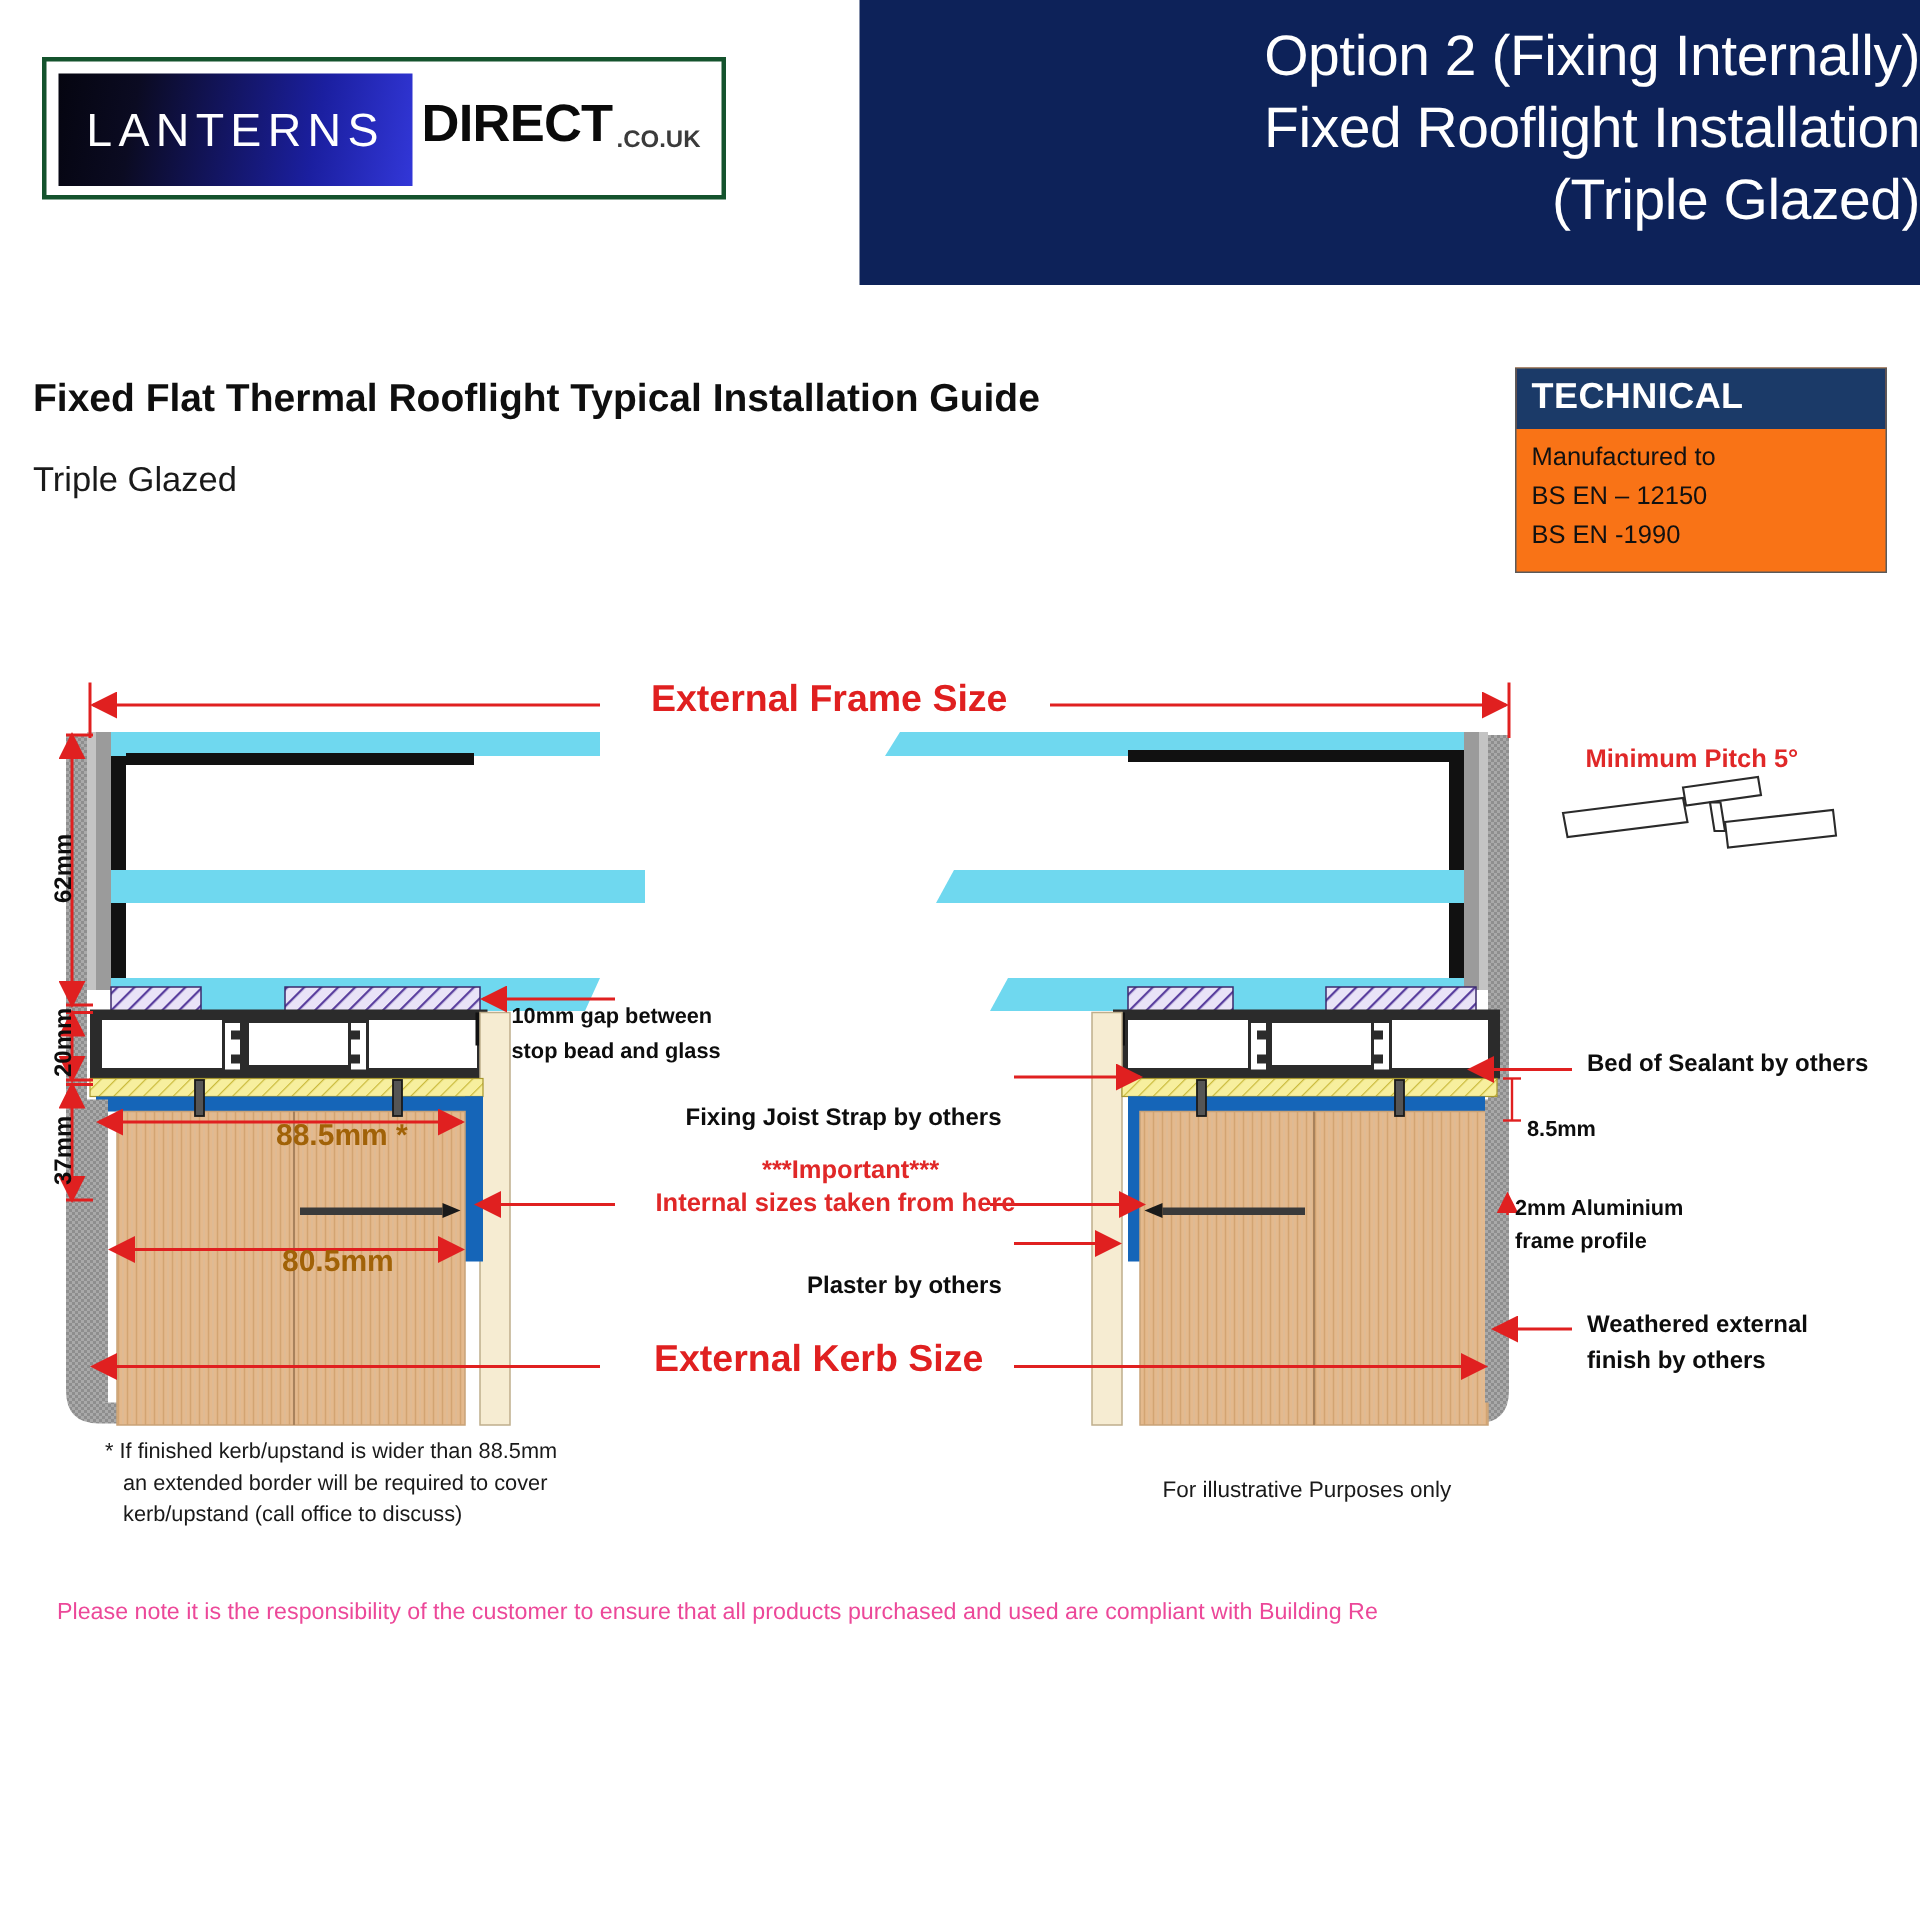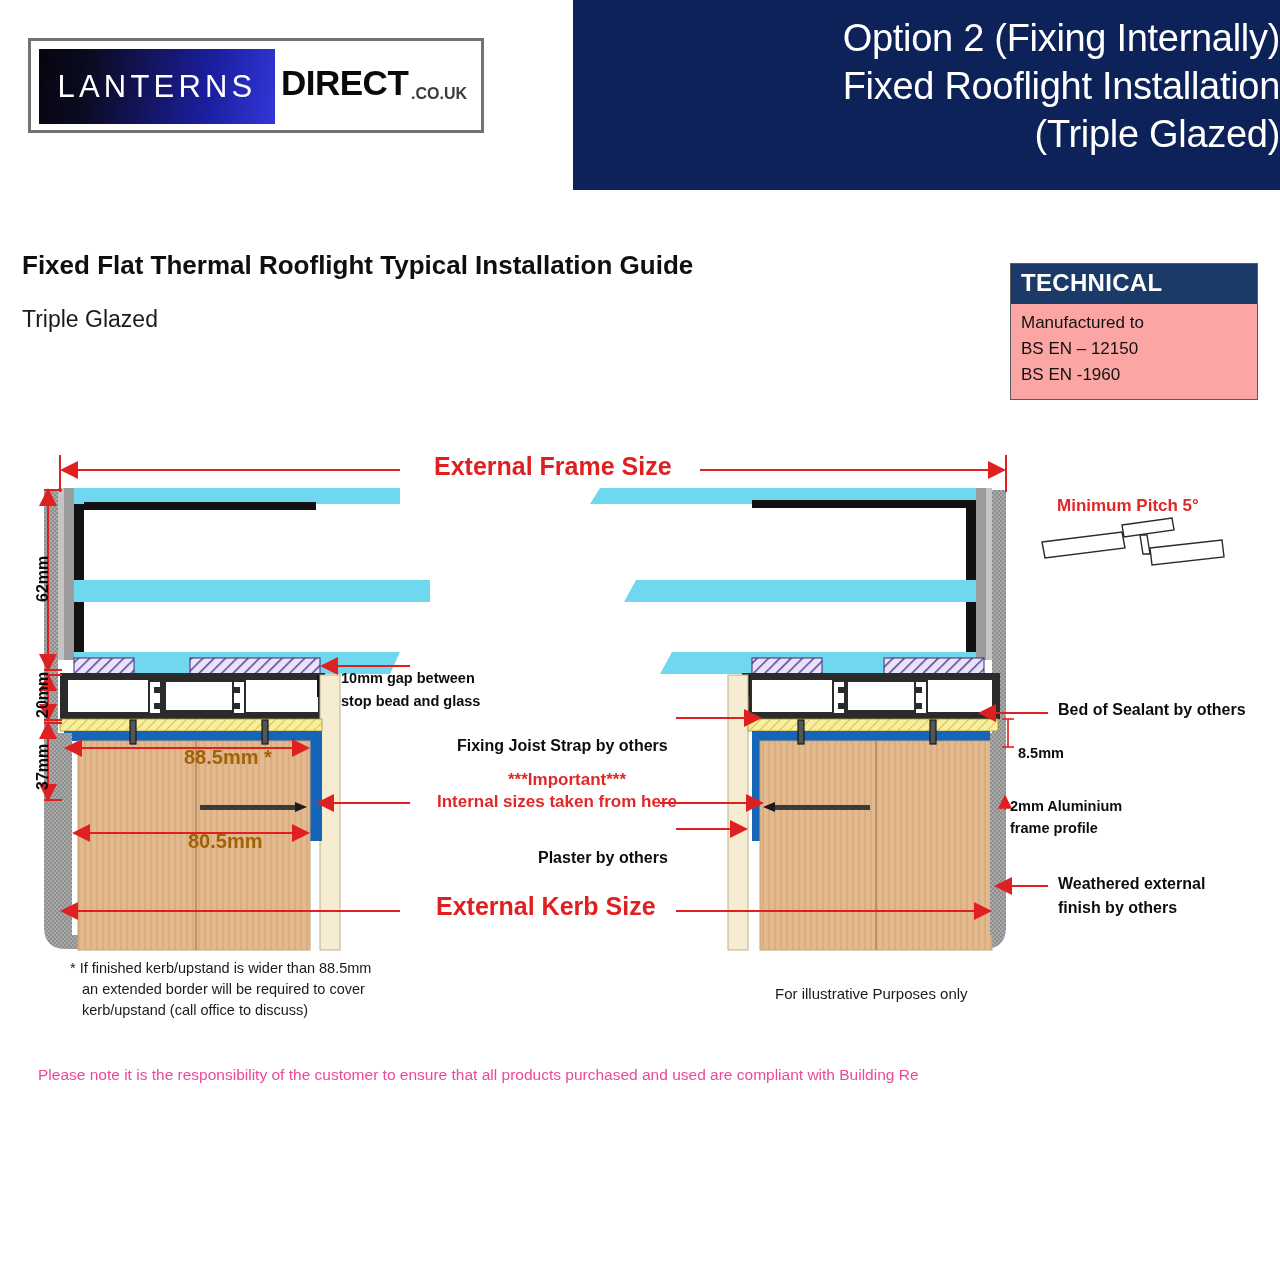--- a/index.html
+++ b/index.html
@@ -40,21 +40,21 @@
     white-space: nowrap;
     font-family: "Liberation Sans", sans-serif;
   }
 
   #logo-box {
     position: absolute;
     left: 28px;
     top: 38px;
     width: 456px;
     height: 95px;
-    border: 3px solid #737373;
+    border: 3px solid #14532d;
     background: #ffffff;
     box-sizing: border-box;
   }
   #logo-dark {
     position: absolute;
     left: 8px;
     top: 8px;
     width: 236px;
     height: 75px;
     background: linear-gradient(100deg, #050510 0%, #0b0b22 22%, #1b1fa0 72%, #3237d8 100%);
@@ -107,25 +107,25 @@
     font-size: 23px;
     font-weight: 400;
     color: #1a1a1a;
     white-space: nowrap;
   }
 
   
   #tech-box {
     position: absolute;
     left: 1010px;
-    top: 263px;
+    top: 245px;
     width: 248px;
     height: 137px;
     border: 1px solid #5a5a5a;
-    background: #fca5a5;
+    background: #f97316;
     box-sizing: border-box;
   }
   #tech-header {
     background: #1b3a68;
     color: #ffffff;
     font-size: 24px;
     font-weight: bold;
     padding: 5px 0 7px 10px;
     letter-spacing: 0.3px;
   }
@@ -230,21 +230,21 @@
 </div>
 
 <div id="main-title">Fixed Flat Thermal Rooflight Typical Installation Guide</div>
 <div id="sub-title">Triple Glazed</div>
 
 <div id="tech-box">
   <div id="tech-header">TECHNICAL</div>
   <div id="tech-body">
     <div class="tech-line">Manufactured to</div>
     <div class="tech-line">BS EN – 12150</div>
-    <div class="tech-line">BS EN -1960</div>
+    <div class="tech-line">BS EN -1990</div>
   </div>
 </div>
 
 <div id="diagram">
 
 <svg width="1280" height="580" viewBox="0 0 1280 580" xmlns="http://www.w3.org/2000/svg">
   <defs>
     <pattern id="hatchPurple" width="8" height="8" patternTransform="rotate(45)" patternUnits="userSpaceOnUse">
       <rect width="8" height="8" fill="#e9e3f7"></rect>
       <line x1="0" y1="0" x2="0" y2="8" stroke="#5a3f9e" stroke-width="3"></line>

